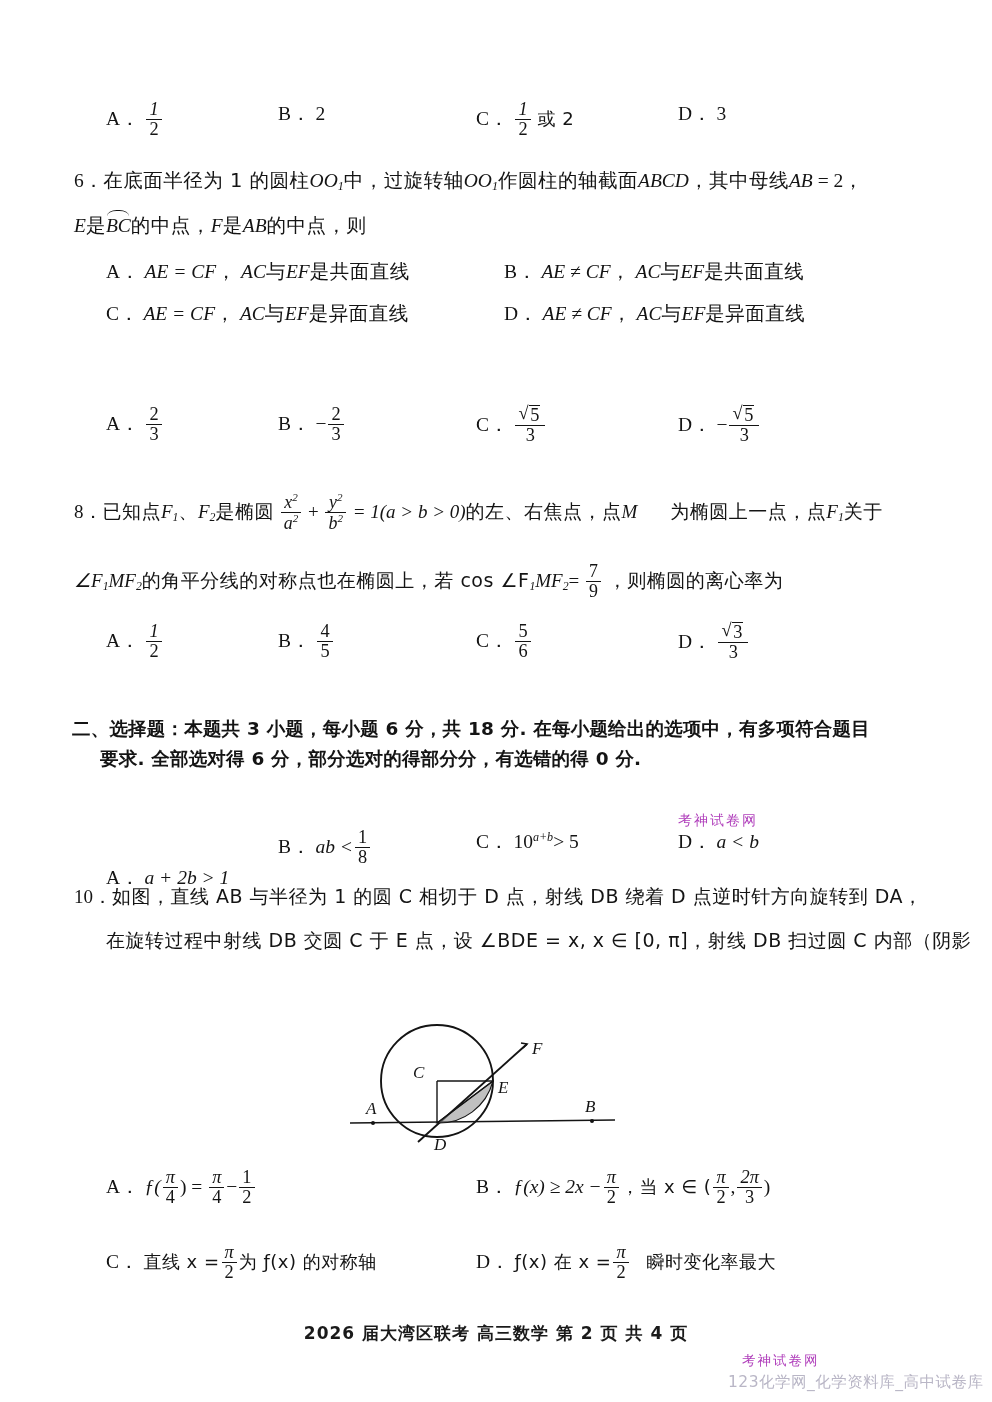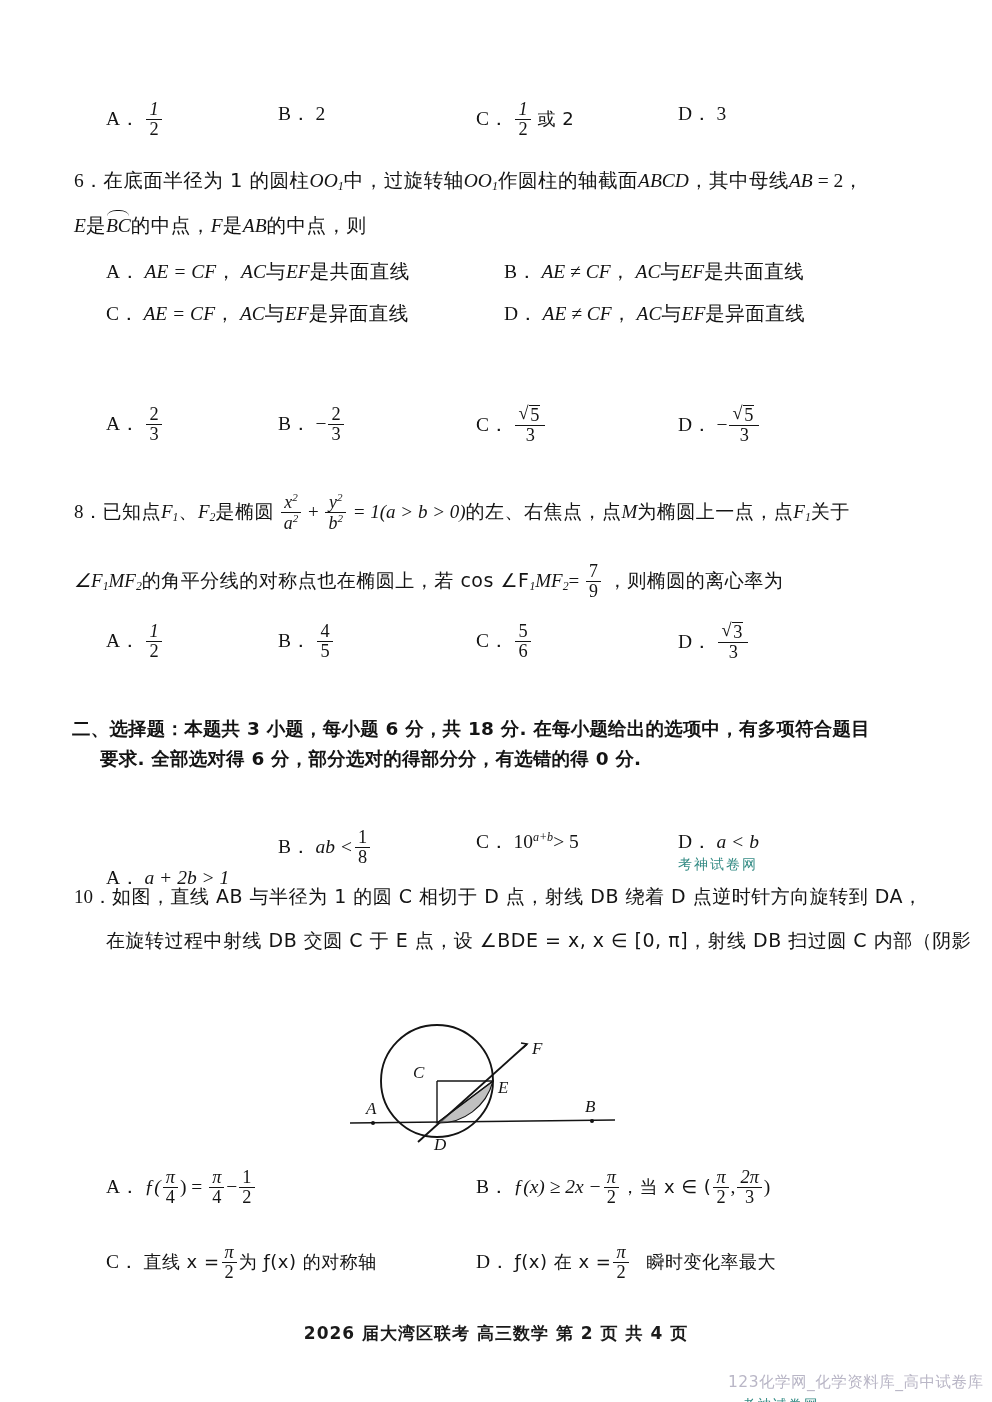--- a/index.html
+++ b/index.html
@@ -104,28 +104,27 @@
     text-align: center;
     font-family: "DejaVu Sans", "Liberation Sans", sans-serif;
     font-weight: 600;
     font-size: 17px;
     letter-spacing: 1px;
     color: #1a1a1a;
   }
 
   .wmark {
     position: absolute;
-    color: #0f766e;
+    color: #a21caf;
     font-family: "DejaVu Sans", "Liberation Sans", sans-serif;
     font-size: 14px;
     letter-spacing: 2px;
     opacity: .85;
     white-space: nowrap;
     pointer-events: none;
-    margin-top: 44px;
   }
   .wmark-main {
     position: absolute;
     color: #b9b6c6;
     font-family: "DejaVu Sans", "Liberation Sans", sans-serif;
     font-size: 15.5px;
     letter-spacing: .5px;
     white-space: nowrap;
     pointer-events: none;
   }
@@ -231,21 +230,21 @@
     <span class="mn">8．</span><span class="han" style="font-weight:500;">已知点</span><span class="mi"><span>F</span><sub class="idx">1</sub></span><span class="han" style="font-weight:500;">、</span><span class="mi"><span>F</span><sub class="idx">2</sub></span><span class="han" style="font-weight:500;">是椭圆</span>
     <span class="frac" style="vertical-align:-0.62em;">
       <span class="num mi"><span>x</span><sup class="exp mn">2</sup></span>
       <span class="den mi"><span>a</span><sup class="exp mn">2</sup></span>
     </span>
     <span class="mn">+</span>
     <span class="frac" style="vertical-align:-0.62em;">
       <span class="num mi"><span>y</span><sup class="exp mn">2</sup></span>
       <span class="den mi"><span>b</span><sup class="exp mn">2</sup></span>
     </span>
-    <span class="mi">= 1(a &gt; b &gt; 0)</span><span class="han" style="font-weight:500;">的左、右焦点，点</span><span class="mi">M</span><span class="han" style="font-weight:500;">为椭圆上一点，点</span><span class="mi"><span>F</span><sub class="idx">1</sub></span><span class="han" style="font-weight:500;">关于</span>
+    <span class="mi">= 1(a &gt; b &gt; 0)</span><span class="han" style="font-weight:500;">的左、右焦点，点</span><span class="mi">M</span><span class="han" style="font-weight:500;margin-left:33px;">为椭圆上一点，点</span><span class="mi"><span>F</span><sub class="idx">1</sub></span><span class="han" style="font-weight:500;">关于</span>
   </div>
 
   <div class="qline" style="left:74px; top:562px; font-size:19px;">
     <span class="mi"><span>∠F</span><sub class="idx">1</sub><span>MF</span><sub class="idx">2</sub></span><span class="han" style="font-weight:500;">的角平分线的对称点也在椭圆上，若 cos ∠F</span><sub class="idx">1</sub><span class="mi">MF</span><sub class="idx">2</sub><span class="mn">=</span>
     <span class="frac">
       <span class="num mn">7</span>
       <span class="den mn">9</span>
     </span>
     <span class="han" style="font-weight:500;">，则椭圆的离心率为</span>
   </div>

